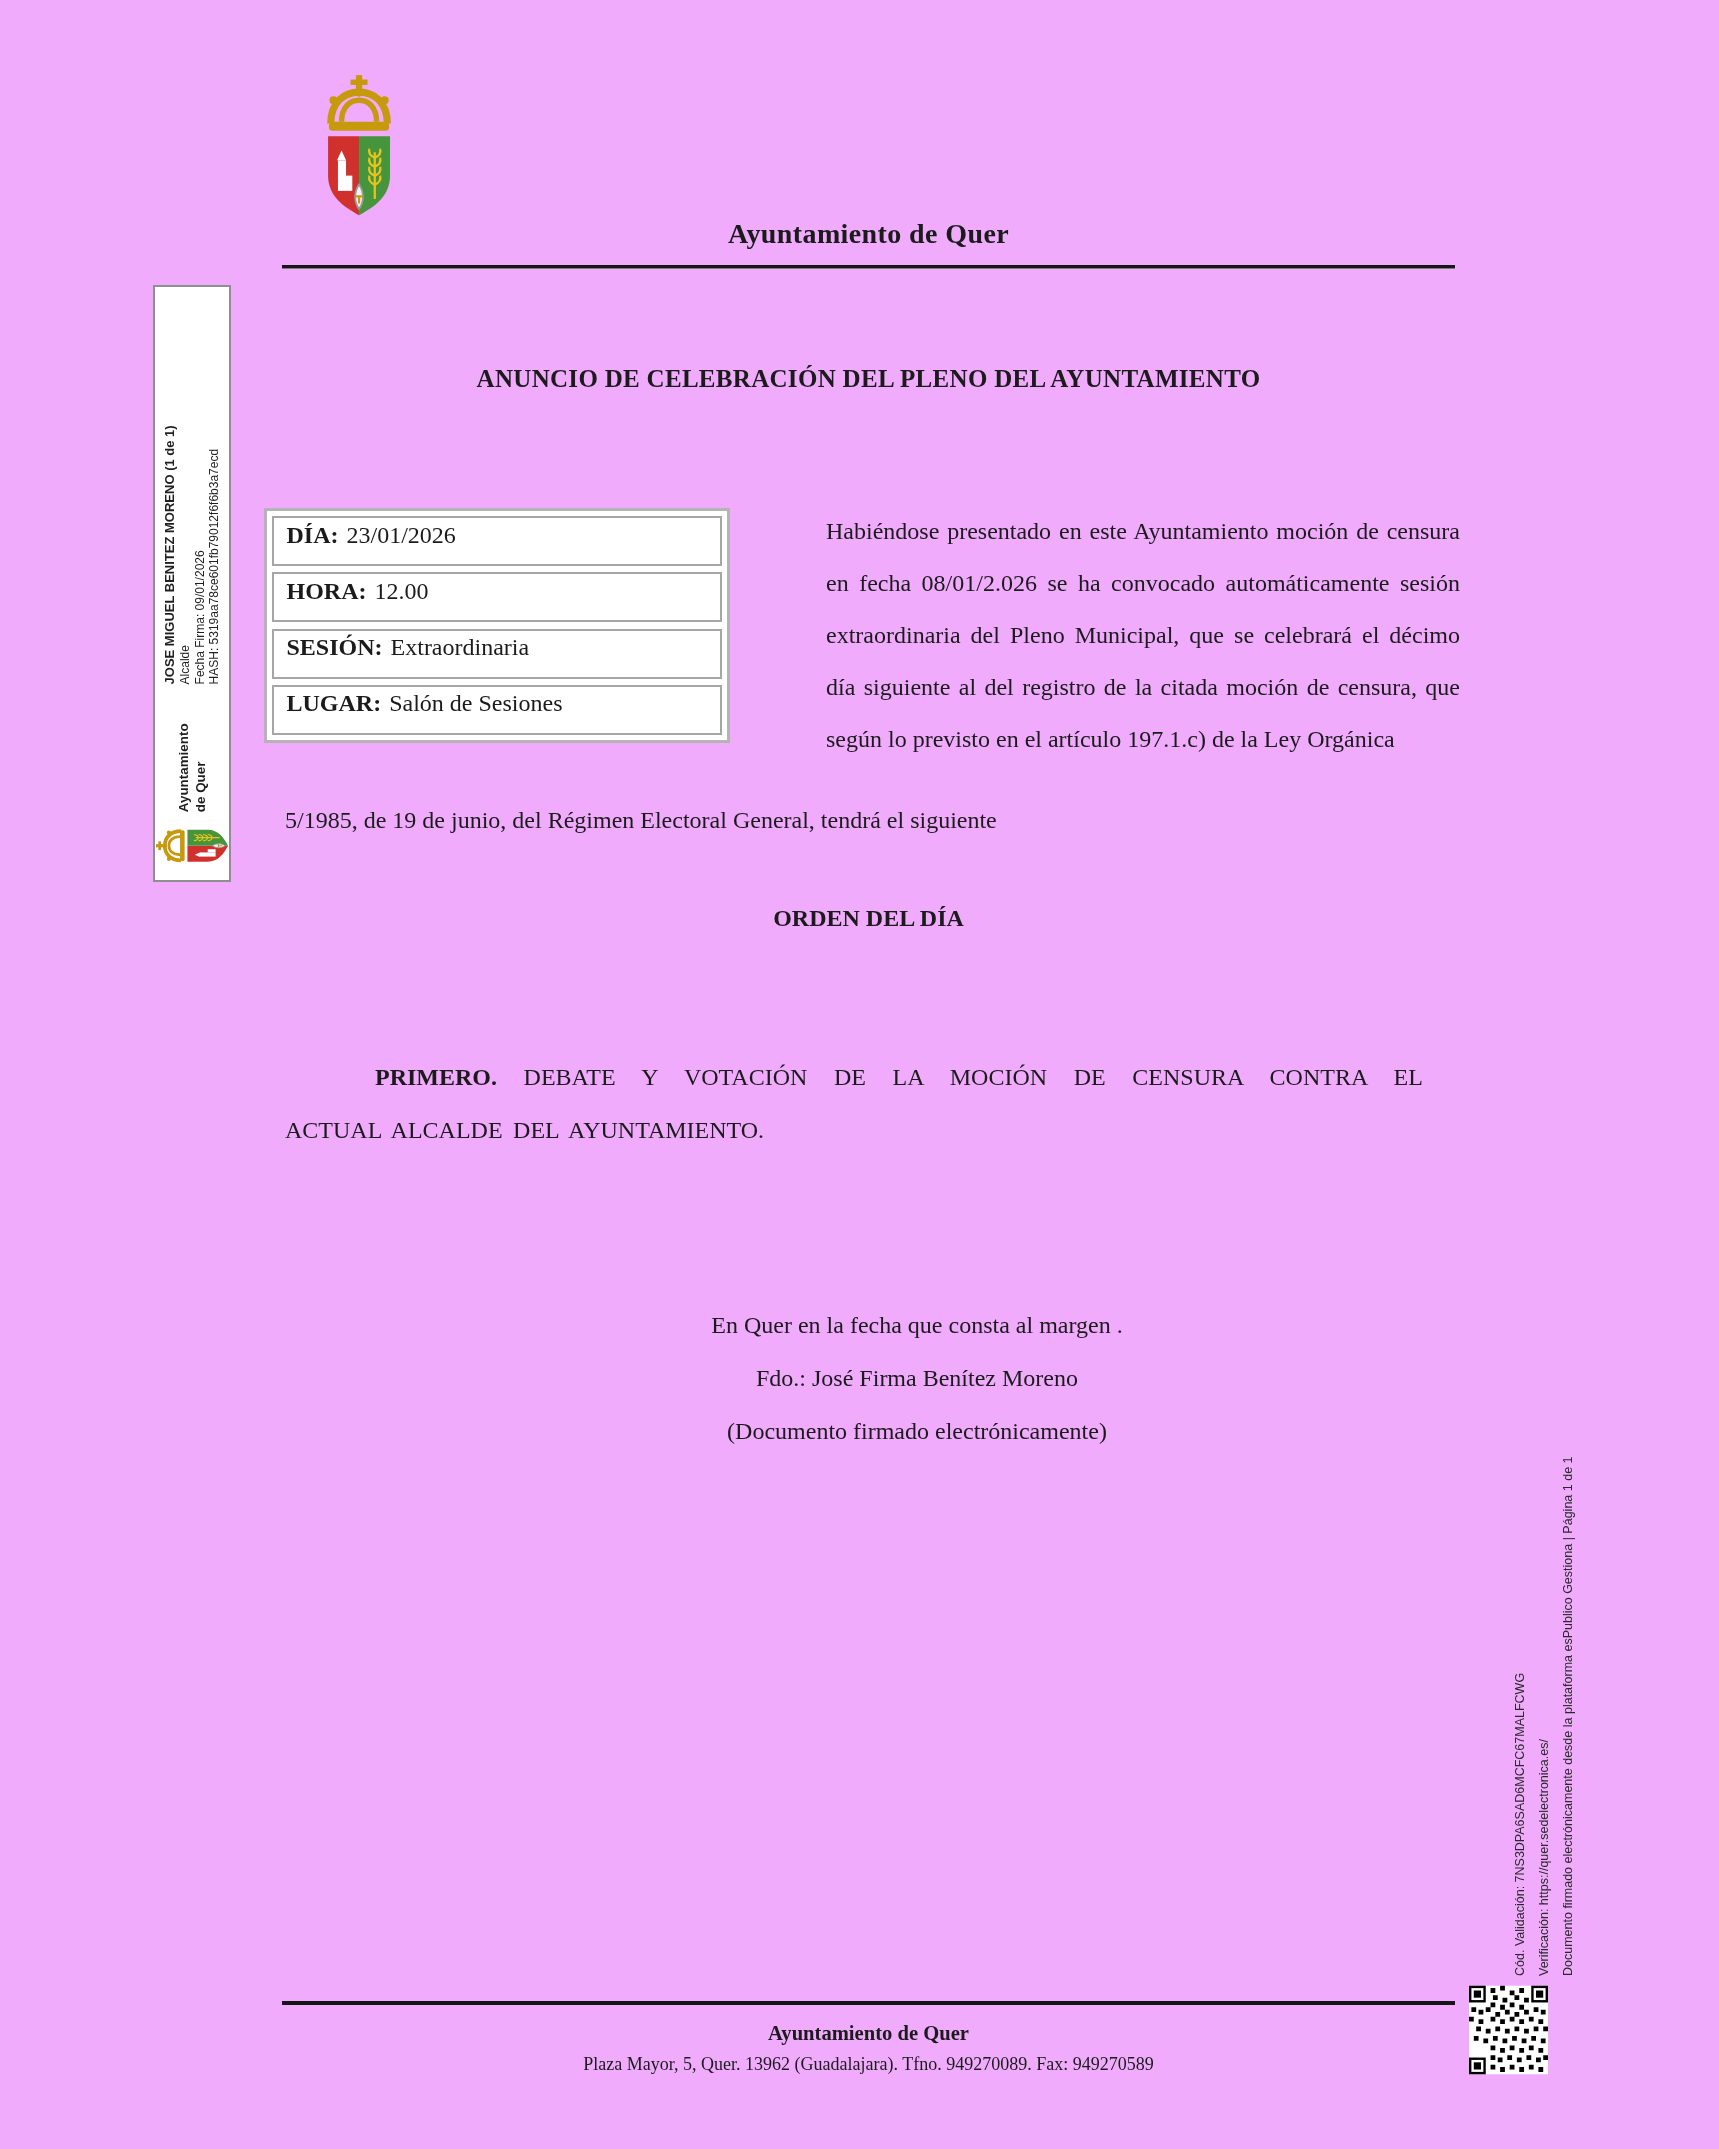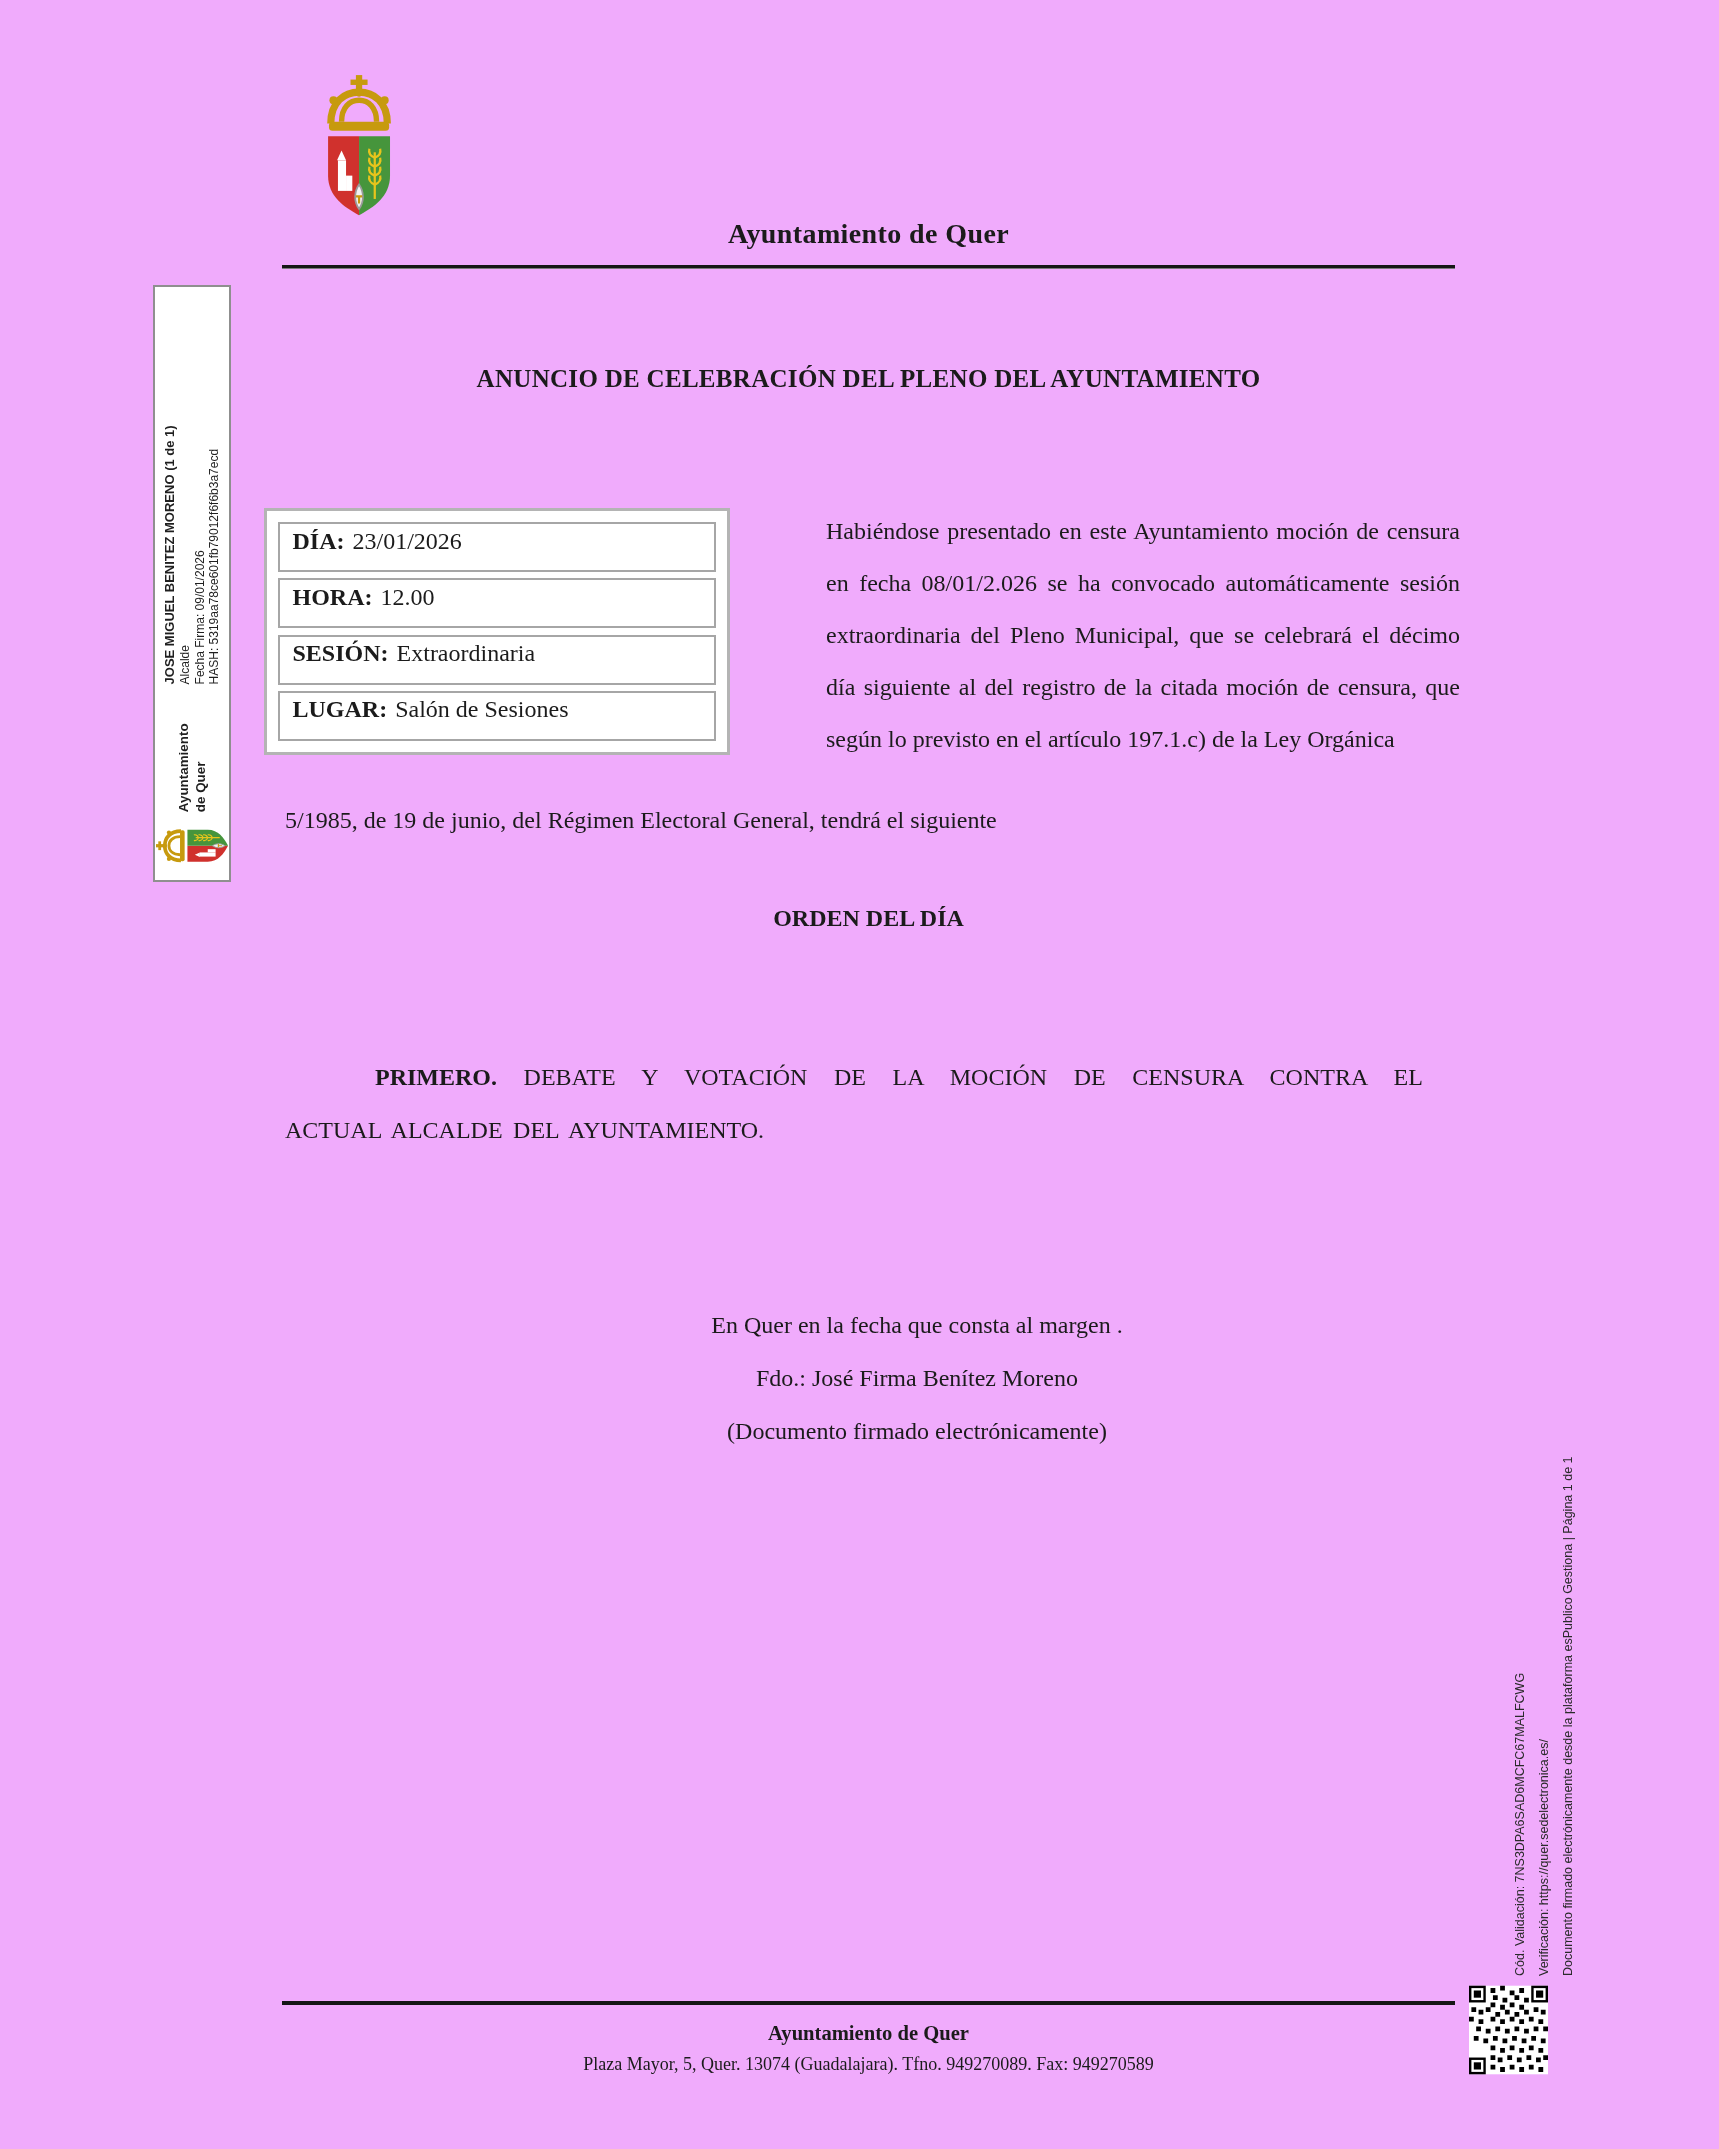--- a/index.html
+++ b/index.html
@@ -30,21 +30,21 @@
   .stamp-org { font-weight:bold; font-size:13.4px; line-height:17px; margin-left:12.5px; flex:0 0 auto; }
   .stamp-sig { margin-left:39px; font-size:12px; line-height:14.8px; flex:0 0 auto; }
   .stamp-sig .sig-name { font-weight:bold; font-size:13px; line-height:16px; }
   
   .doc-title {
     position:absolute; left:282px; top:365px; width:1173px; text-align:center;
     font-size:25px; font-weight:bold; letter-spacing:0.3px;
   }
   .details-table {
     position:absolute; left:264px; top:508px; width:466px;
-    border:3.6px solid #b4b4b4; background:#fff; padding:11px; box-sizing:border-box;
+    border:3.6px solid #b4b4b4; background:#fff; padding:5px; box-sizing:border-box;
   }
   .detail-row {
     height:50px; border:2.7px solid #a6a6a6; box-sizing:border-box;
     padding:3.6px 0 0 12.5px; font-size:24px; background:#fff; margin-bottom:6.3px;
   }
   .detail-row:last-child { margin-bottom:0; }
   .detail-label { font-weight:bold; }
   .detail-value { margin-left:8px; }
   .intro-paragraph {
     position:absolute; left:826px; top:505px; width:634px;
@@ -180,21 +180,21 @@
   </div>
 
   <div class="margin-stamp">
     <div>Cód. Validación: 7NS3DPA6SAD6MCFC67MALFCWG</div>
     <div>Verificación: https://quer.sedelectronica.es/</div>
     <div>Documento firmado electrónicamente desde la plataforma esPublico Gestiona | Página 1 de 1</div>
   </div>
 
   <div class="footer-rule"></div>
   <div class="footer-org">Ayuntamiento de Quer</div>
-  <div class="footer-address">Plaza Mayor, 5, Quer. 13074 (Guadalajara). Tfno. 949270089. Fax: 949270589</div>
+  <div class="footer-address">Plaza Mayor, 5, Quer. 13962 (Guadalajara). Tfno. 949270089. Fax: 949270589</div>
 
   <div class="qr-code">
     <svg width="79" height="90" viewBox="0 0 33 37" xmlns="http://www.w3.org/2000/svg">
       <rect x="0" y="0" width="33" height="37" fill="#ffffff"></rect>
       <g fill="#000000">
         <rect x="0" y="0" width="7" height="7"></rect>
           <rect x="26" y="0" width="7" height="7"></rect>
           <rect x="0" y="30" width="7" height="7"></rect>
       </g>
       <g fill="#ffffff">

